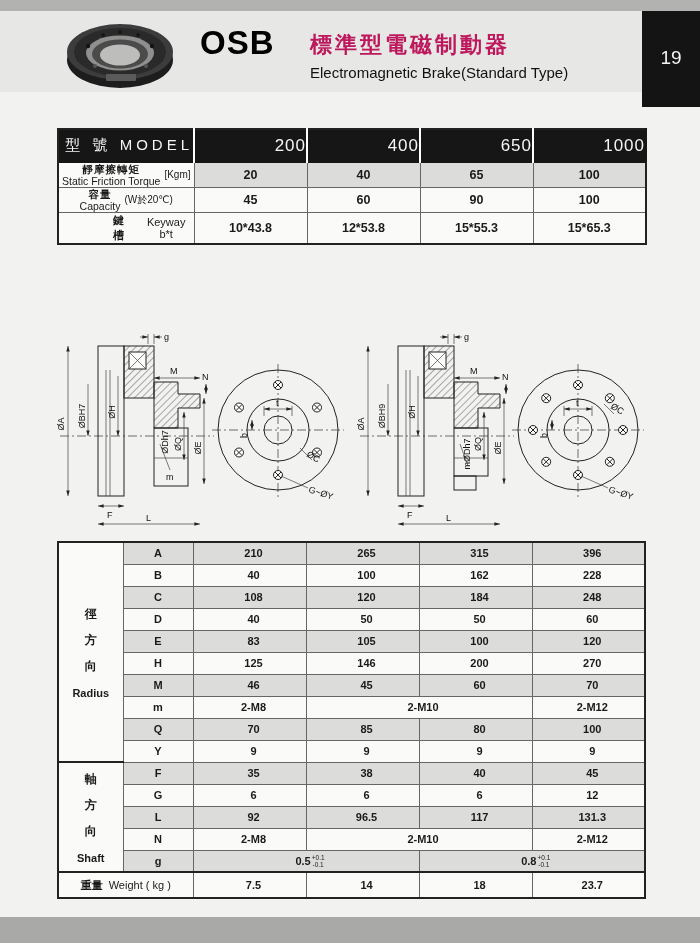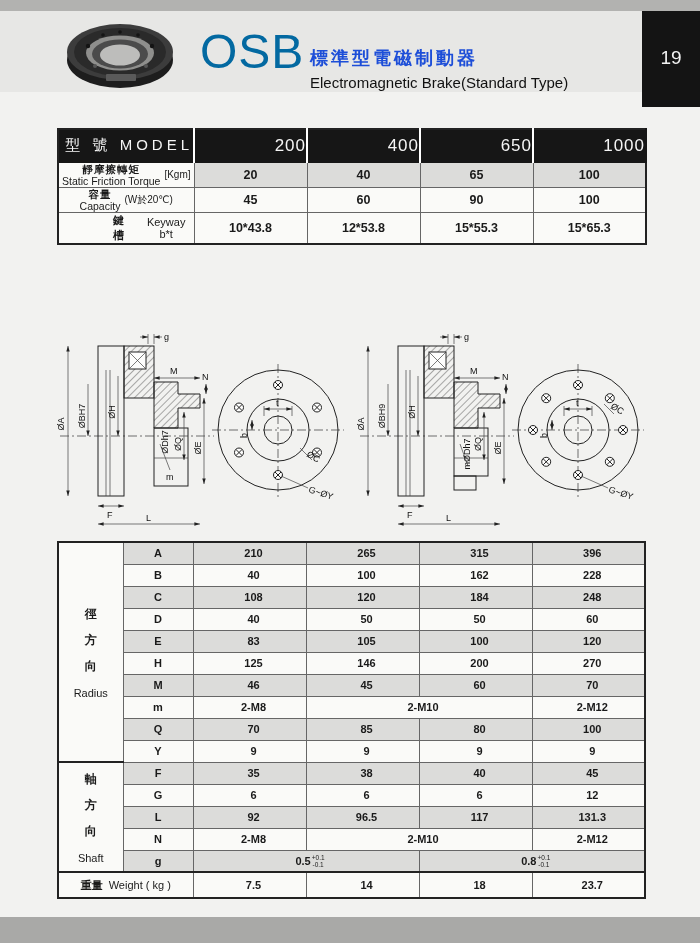--- a/index.html
+++ b/index.html
@@ -7,23 +7,23 @@
   body {
     font-family:"Liberation Sans","DejaVu Sans",sans-serif;
     background:#f2f2f0; color:#1a1a1a; position:relative; overflow:hidden;
   }
   .page { position:absolute; inset:0; }
 
   
   .header-band { position:absolute; left:0; top:8; width:700px; height:92px; background:#e7e7e5; }
   .gray-strip  { position:absolute; left:0; top:100; width:700px; height:11px; background:#b2b2b0; }
   .product-photo { position:absolute; left:58px; top:14px; width:124px; height:80px; }
-  .product-code { position:absolute; left:200px; top:24px; font-size:48px; font-weight:400; letter-spacing:1px; color:#0369a1; }
+  .product-code { position:absolute; left:200px; top:24px; font-size:33px; font-weight:700; letter-spacing:1px; color:#000000; }
   .titles { position:absolute; left:310px; top:30px; }
-  .title-zh { font-size:18px; font-weight:bold; letter-spacing:3px; color:#1d4ed8;margin-top:16px; }
+  .title-zh { font-size:22px; font-weight:bold; letter-spacing:3px; color:#be185d; }
   .title-en { font-size:15px; margin-top:4px; color:#111; }
   .page-num-box { position:absolute; right:0; top:0; width:58px; height:107px; background:#141414;
                   display:flex; align-items:center; justify-content:center; }
   .page-num-box span { color:#f2f2f2; font-size:19px; margin-top:8px; }
 
   
   table { border-collapse:collapse; table-layout:fixed; background:#fafaf8; }
   td, th { border:1px solid #666; font-weight:normal; text-align:center; vertical-align:middle; }
   .row-gray td, .row-gray th.key { background:#dcdcda; }
 
@@ -54,21 +54,21 @@
   .dtext { font-size:9px; fill:#111; font-family:"Liberation Sans",sans-serif; }
 
   
   .dim-table { position:absolute; left:57px; top:541px; width:588px; border:2px solid #222; }
   .dim-table col.grpcol { width:65px; }
   .dim-table col.keycol { width:70px; }
   .dim-table col.datacol { width:113px; }
   .dim-table td { height:22px; font-size:11px; font-weight:bold;padding-left:8px; }
   .dim-table th.grp { background:#fafaf8; border-bottom:2px solid #222; }
   .grp-inner { display:flex; flex-direction:column; align-items:center; gap:9px; font-size:12px; font-weight:bold; }
-  .grp-inner .en { font-size:11px; font-weight:normal; margin-top:3px; }
+  .grp-inner .en { font-size:11px; font-weight:bold; margin-top:3px; }
   .dim-table th.key { font-size:11px; font-weight:bold; }
   .tolwrap { display:inline-flex; align-items:center; gap:1px; }
   .tol { display:inline-flex; flex-direction:column; font-size:6.5px; line-height:1.1; font-weight:normal; }
   .tol i { font-style:normal; }
   .weight-row td, .weight-row th { border-top:2px solid #222; height:26px; }
   .weight-lbl { display:flex; align-items:center; justify-content:center; gap:6px; font-size:11px; }
   .weight-lbl .zh { font-weight:bold; }
 
   .bottom-bar { position:absolute; left:0; top:917px; width:700px; height:26px; background:#a9a9a7; }
 </style>

